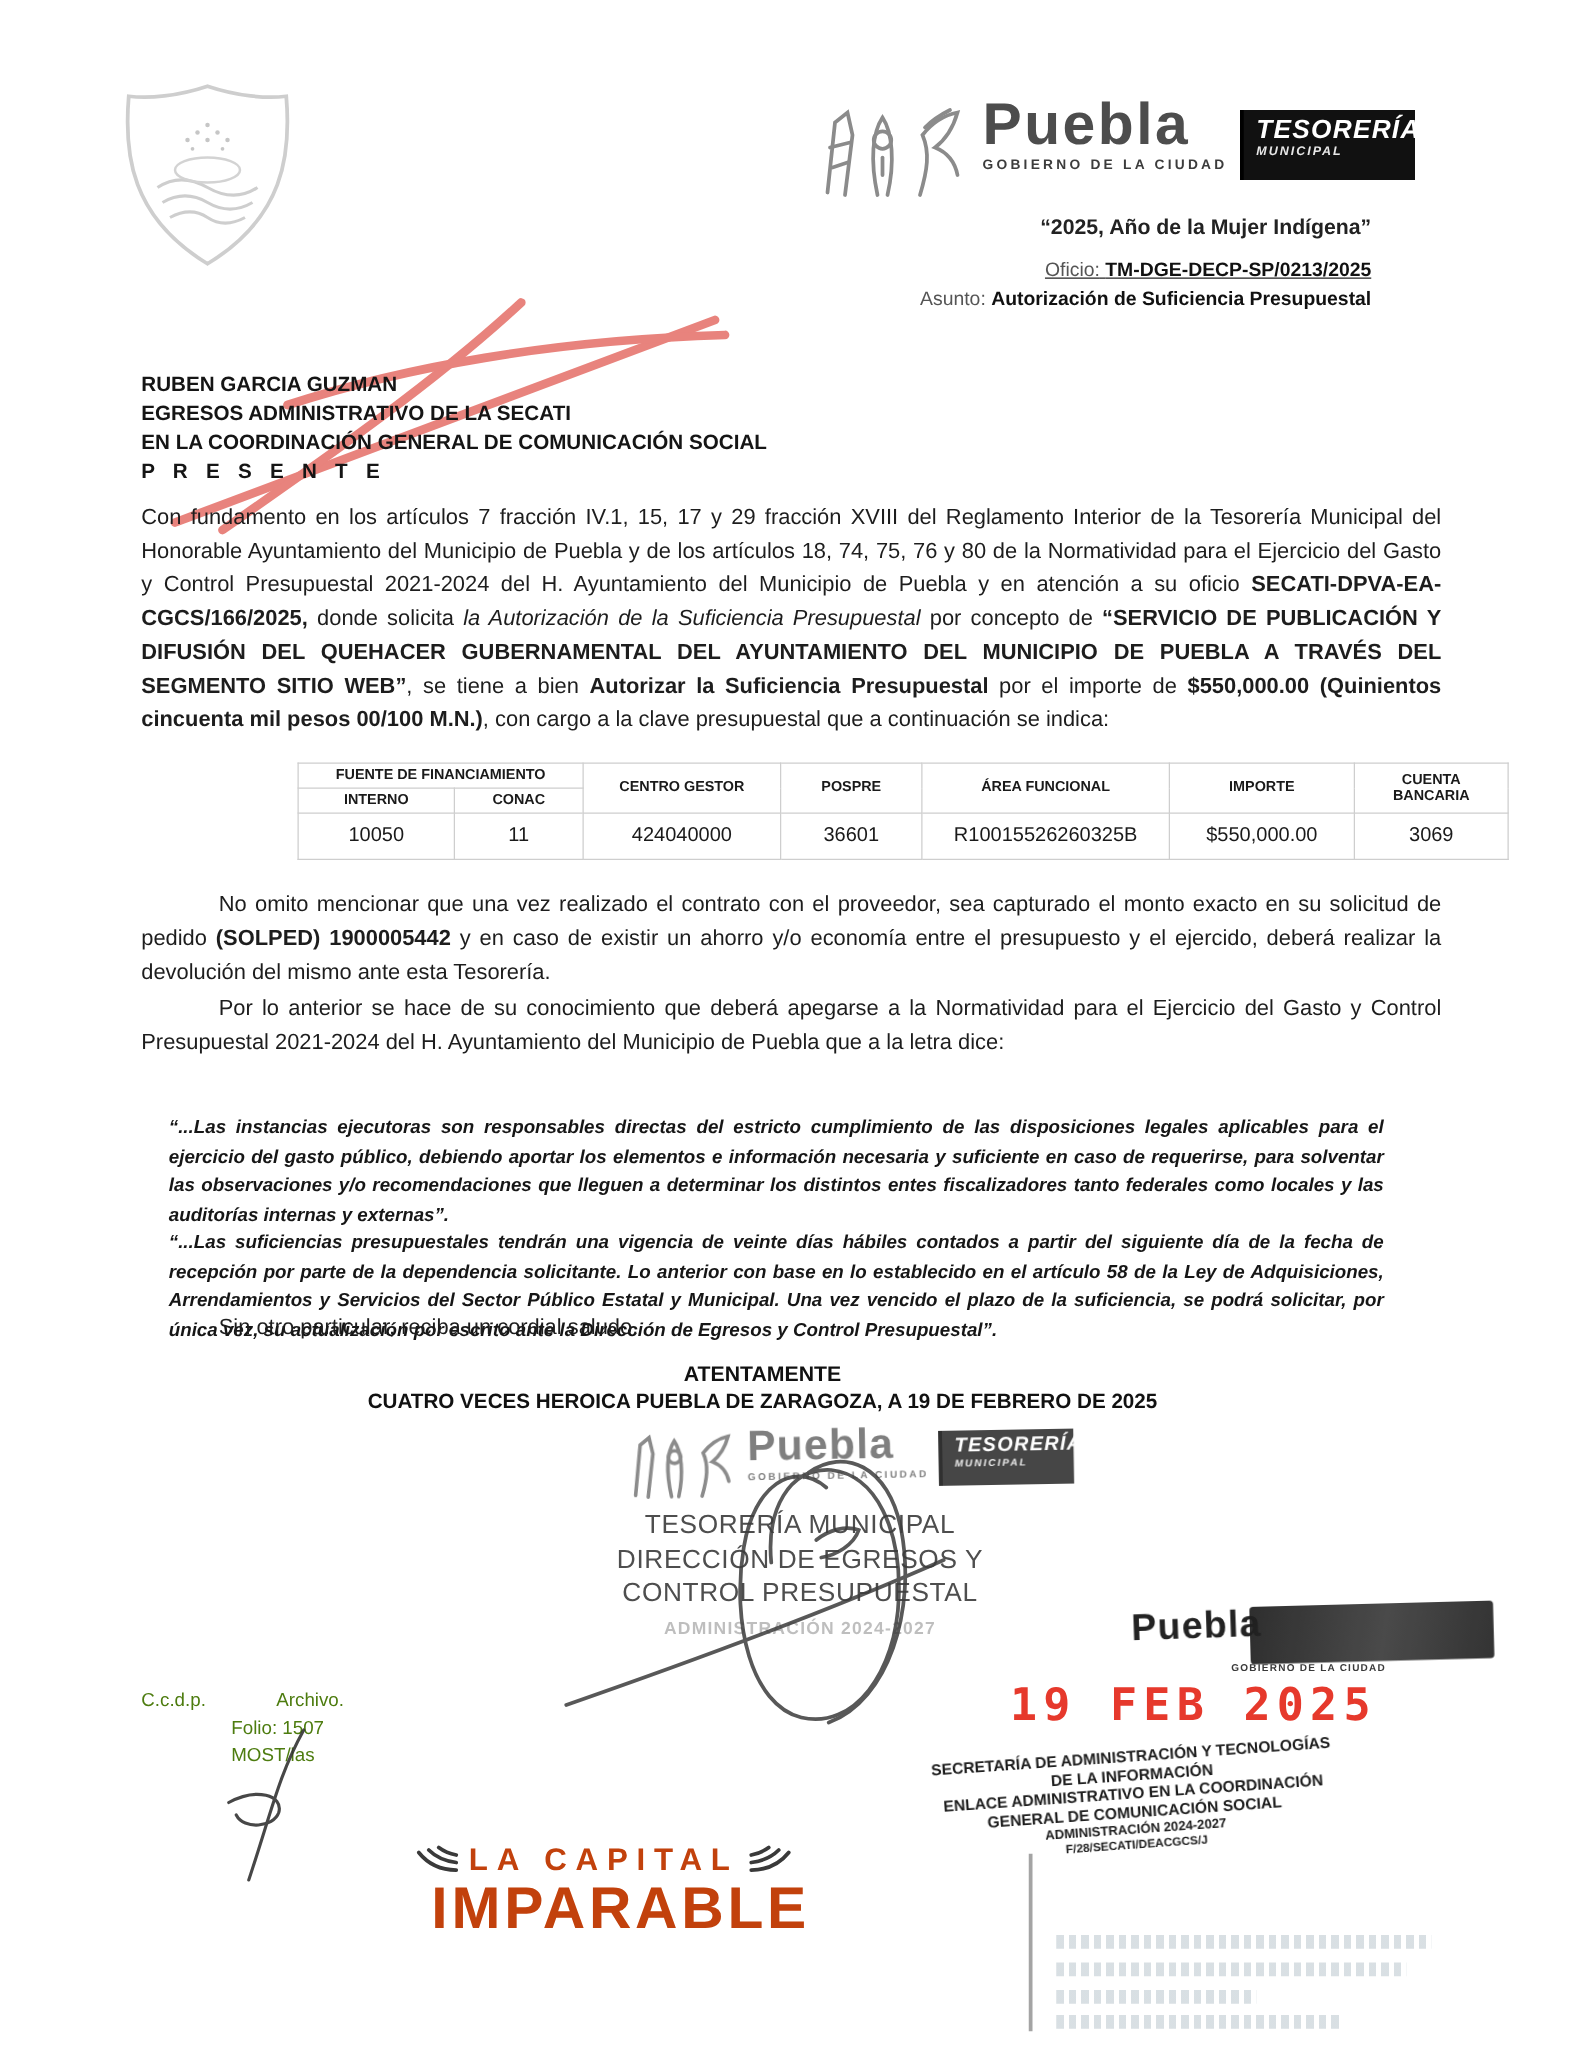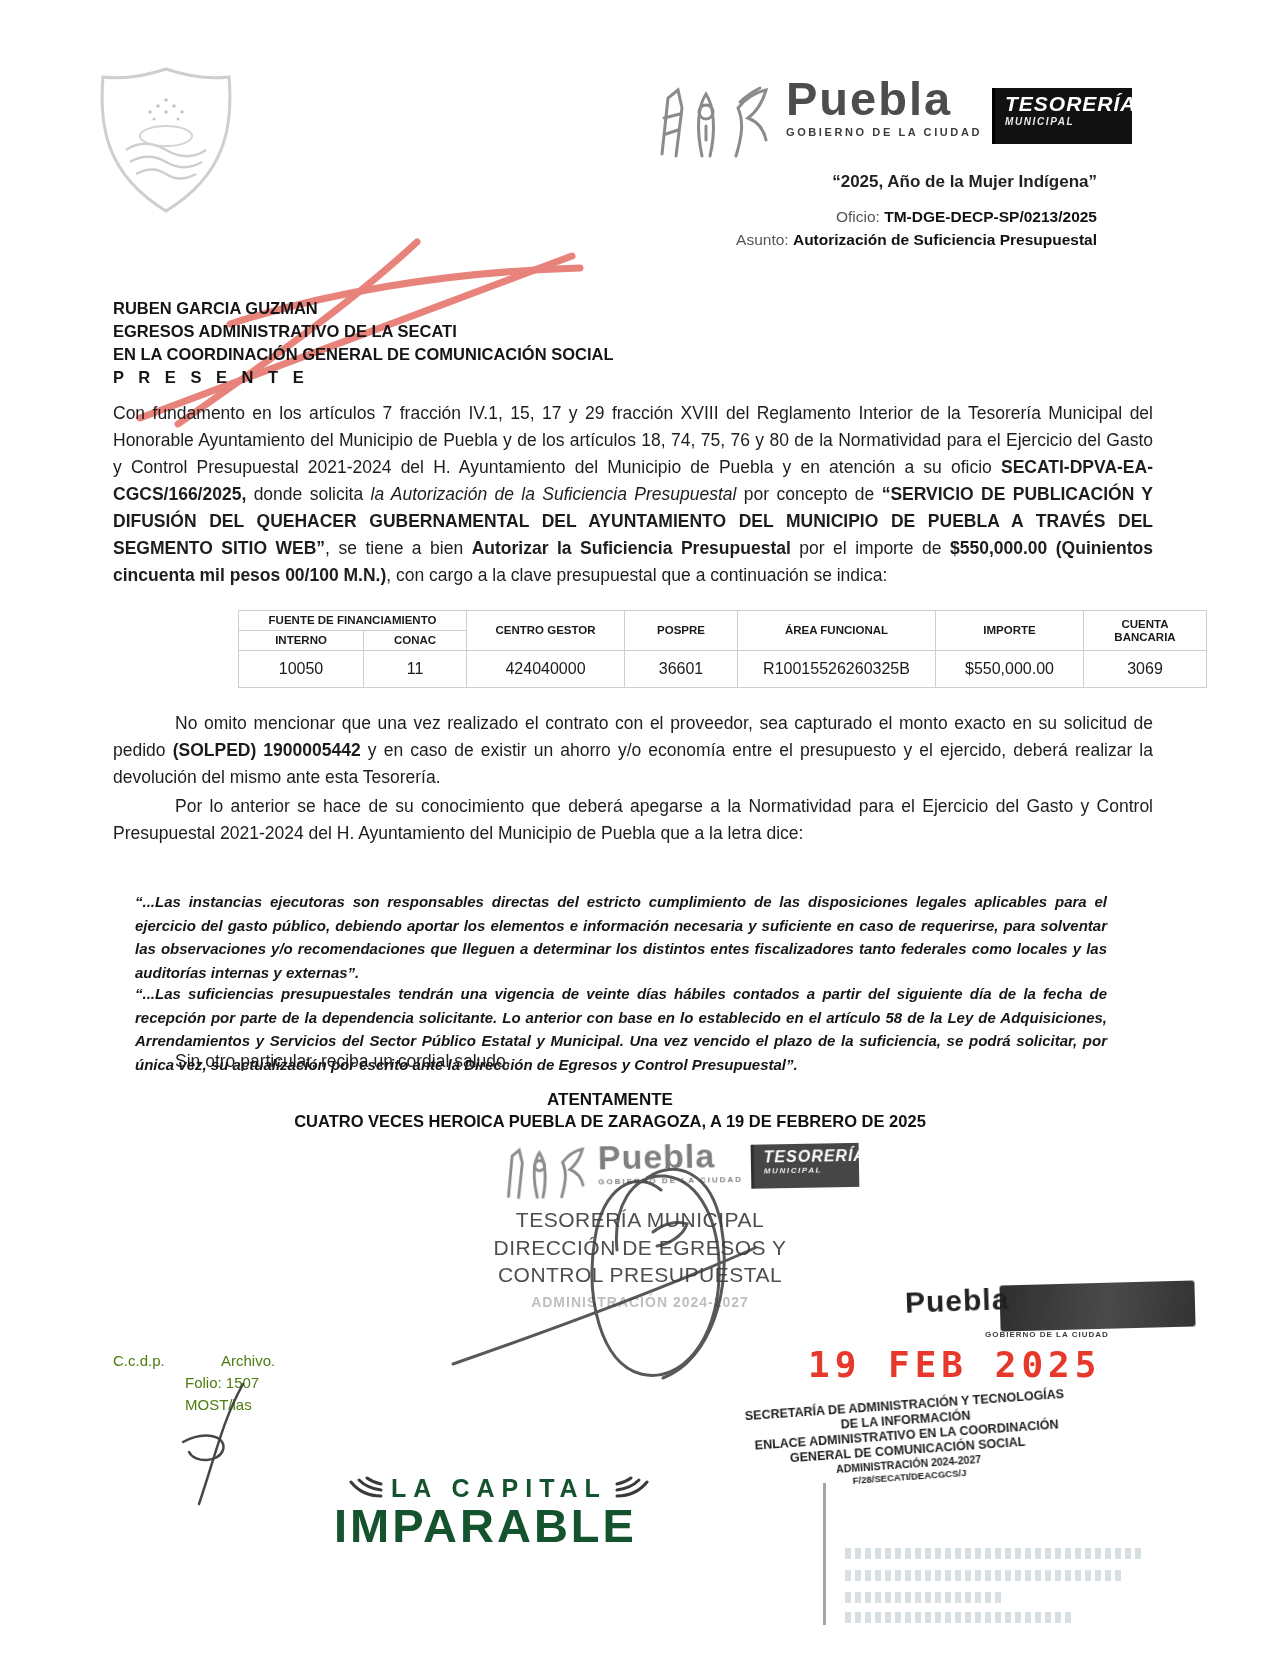--- a/index.html
+++ b/index.html
@@ -62,21 +62,21 @@
 
   
   .ccdp{font-size:15px;color:#4d7c0f;}
   .date-stamp{left:808px;top:1344px;font-family:"DejaVu Sans Mono",monospace;font-size:36px;
               font-weight:bold;letter-spacing:5px;color:#e6392c;filter:blur(.2px);}
   .receipt-stamp{left:742px;top:1398px;width:330px;transform:rotate(-4deg);text-align:center;
                  color:#1c1c1c;font-weight:bold;filter:blur(.15px);}
   .receipt-stamp .r1{font-size:12.5px;line-height:15px;}
   .receipt-stamp .r2{font-size:10.5px;line-height:13px;}
   .receipt-stamp .r3{font-size:9.5px;line-height:12px;}
-  .capital{left:334px;top:1474px;width:330px;text-align:left;color:#14532d;}
+  .capital{left:318px;top:1474px;width:330px;text-align:right;color:#c2410c;}
   .capital-top{display:flex;align-items:center;justify-content:center;gap:8px;}
   .capital-l1{font-size:25px;font-weight:800;letter-spacing:7px;}
   .capital-l2{font-size:47px;font-weight:900;letter-spacing:3px;line-height:46px;}
   .divider{left:823px;top:1483px;width:2.5px;height:142px;background:#8d8d8d;opacity:.8;}
   .dotmatrix{left:845px;height:11px;opacity:.4;
              background:repeating-linear-gradient(90deg,#9fb0ba 0 6px,transparent 6px 10px);}
 </style>
 </head>
 <body>
 
@@ -116,21 +116,21 @@
       <div class="brand">Puebla</div>
       <div class="brand-sub">GOBIERNO DE LA CIUDAD</div>
     </div>
     <div class="badge">
       <div class="badge-top">TESORERÍA</div>
       <div class="badge-bottom">MUNICIPAL</div>
     </div>
   </div>
 
   <div class="abs motto">“2025, Año de la Mujer Indígena”</div>
-  <div class="abs ref-line" style="top:208px;">
+  <div class="abs ref-line" style="top:208px;text-decoration:underline;">
     <span class="ref-label">Oficio:</span>
     <span class="ref-value">TM-DGE-DECP-SP/0213/2025</span>
   </div>
   <div class="abs ref-line" style="top:231px;">
     <span class="ref-label">Asunto:</span>
     <span class="ref-value">Autorización de Suficiencia Presupuestal</span>
   </div>
 
   <svg class="abs" style="left:112px;top:228px;" width="480" height="205" viewBox="0 0 480 205">
     <g fill="none" stroke="#e0544b" stroke-width="7" stroke-linecap="round" opacity="0.72">

